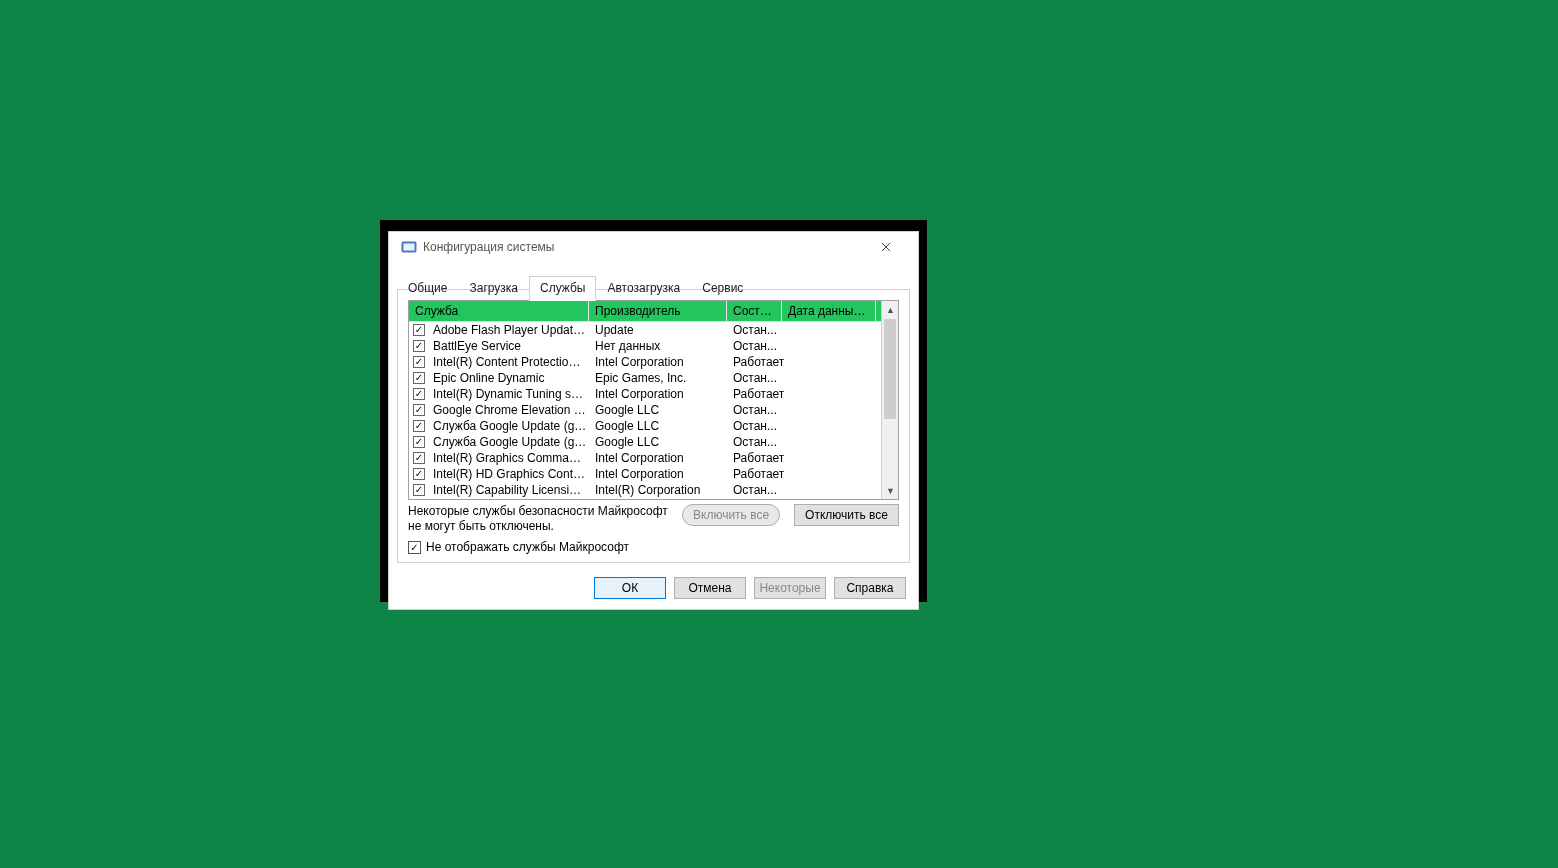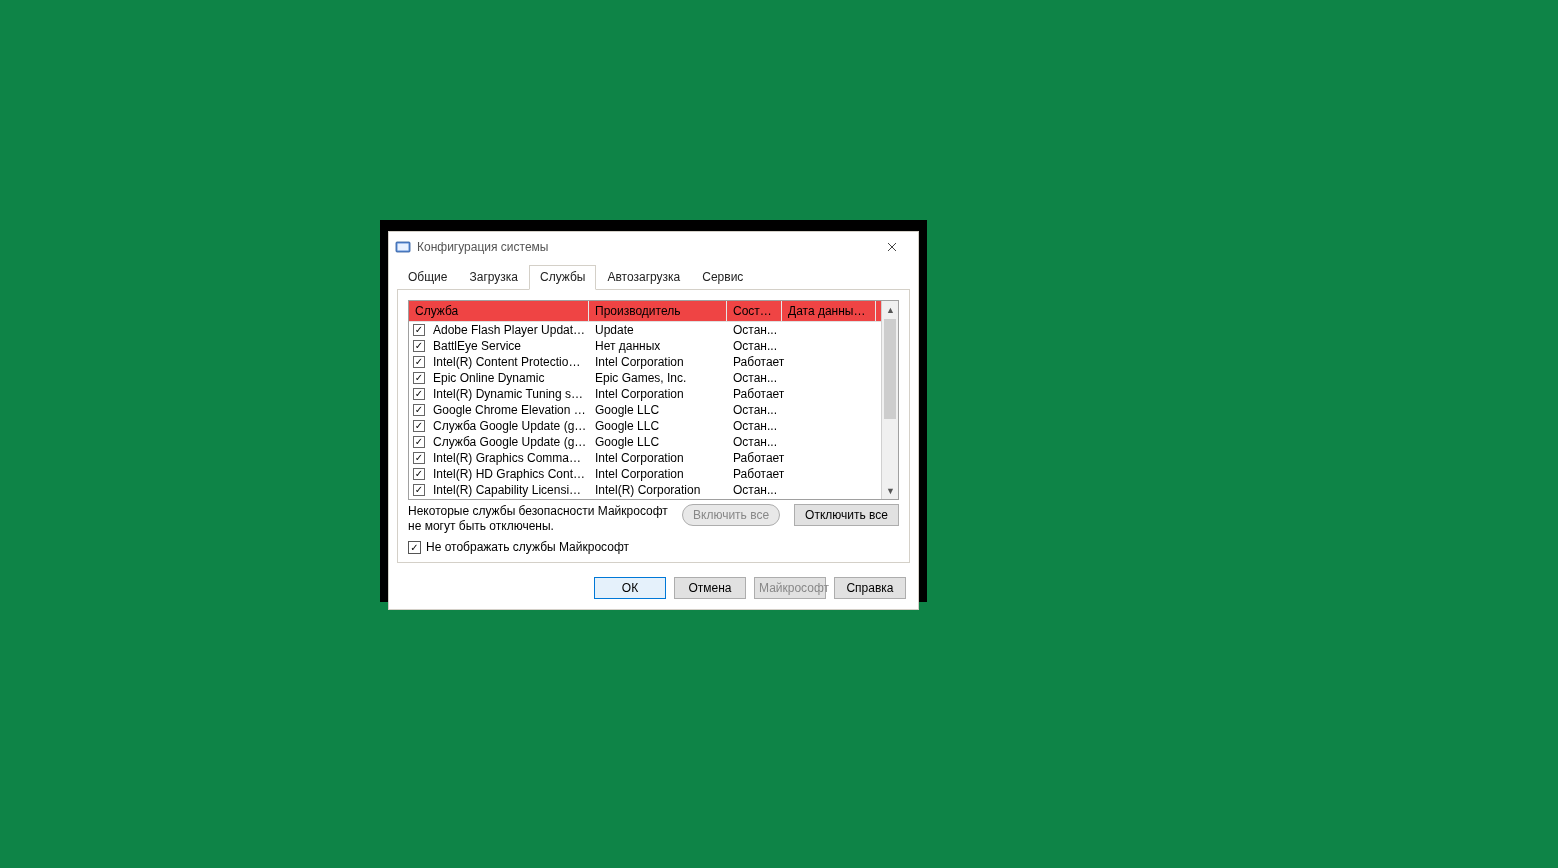--- a/index.html
+++ b/index.html
@@ -26,21 +26,21 @@
   left: 389px;
   top: 232px;
   width: 529px;
   background: #fff;
   box-shadow: 0 0 0 1px #d4d0c8;
 }
 .titlebar {
   height: 30px;
   display: flex;
   align-items: center;
-  padding: 0 6px;
+  padding: 0 12px;
   background: #fff;
 }
 .titlebar-icon {
   width: 16px; height: 16px;
   margin-right: 6px;
   display: inline-flex; align-items: center; justify-content: center;
 }
 .titlebar-title { color: #555; font-size: 12px; flex: 1; }
 .titlebar-close {
   width: 40px; height: 28px;
@@ -53,21 +53,21 @@
   padding-left: 8px;
   margin-top: 2px;
 }
 .tab {
   padding: 4px 10px 5px 10px;
   font-size: 12px;
   border: 1px solid transparent;
   border-bottom: none;
   cursor: pointer;
   position: relative;
-  top: 1px;
+  top: 12px;
   color: #222;
 }
 .tab.active {
   background: #fff;
   border: 1px solid #d4d0c8;
   border-bottom: 1px solid #fff;
   z-index: 2;
 }
 .tab-panel {
   border: 1px solid #d4d0c8;
@@ -77,21 +77,21 @@
 }
 .listview-wrap { position: relative; }
 .listview {
   border: 1px solid #a0a0a0;
   height: 200px;
   overflow: hidden;
   position: relative;
 }
 .list-header {
   display: flex;
-  background: #ef4444;
+  background: #22c55e;
   border-bottom: 1px solid #e0e0e0;
   font-size: 12px;
 }
 .list-header .col {
   padding: 3px 6px;
   border-right: 1px solid #e6e6e6;
   overflow: hidden; white-space: nowrap; text-overflow: ellipsis;
 }
 .col-service { width: 180px; }
 .col-mfg     { width: 138px; }
@@ -331,16 +331,16 @@
 
     <div class="hide-ms">
       <span class="chk2">✓</span>
       <span>Не отображать службы Майкрософт</span>
     </div>
   </div>
 
   <div class="dialog-buttons">
     <div class="dlg-btn primary">ОК</div>
     <div class="dlg-btn">Отмена</div>
-    <div class="dlg-btn disabled">Майкрософт</div>
+    <div class="dlg-btn disabled">Некоторые</div>
     <div class="dlg-btn">Справка</div>
   </div>
 </div>
 
 </body></html>

